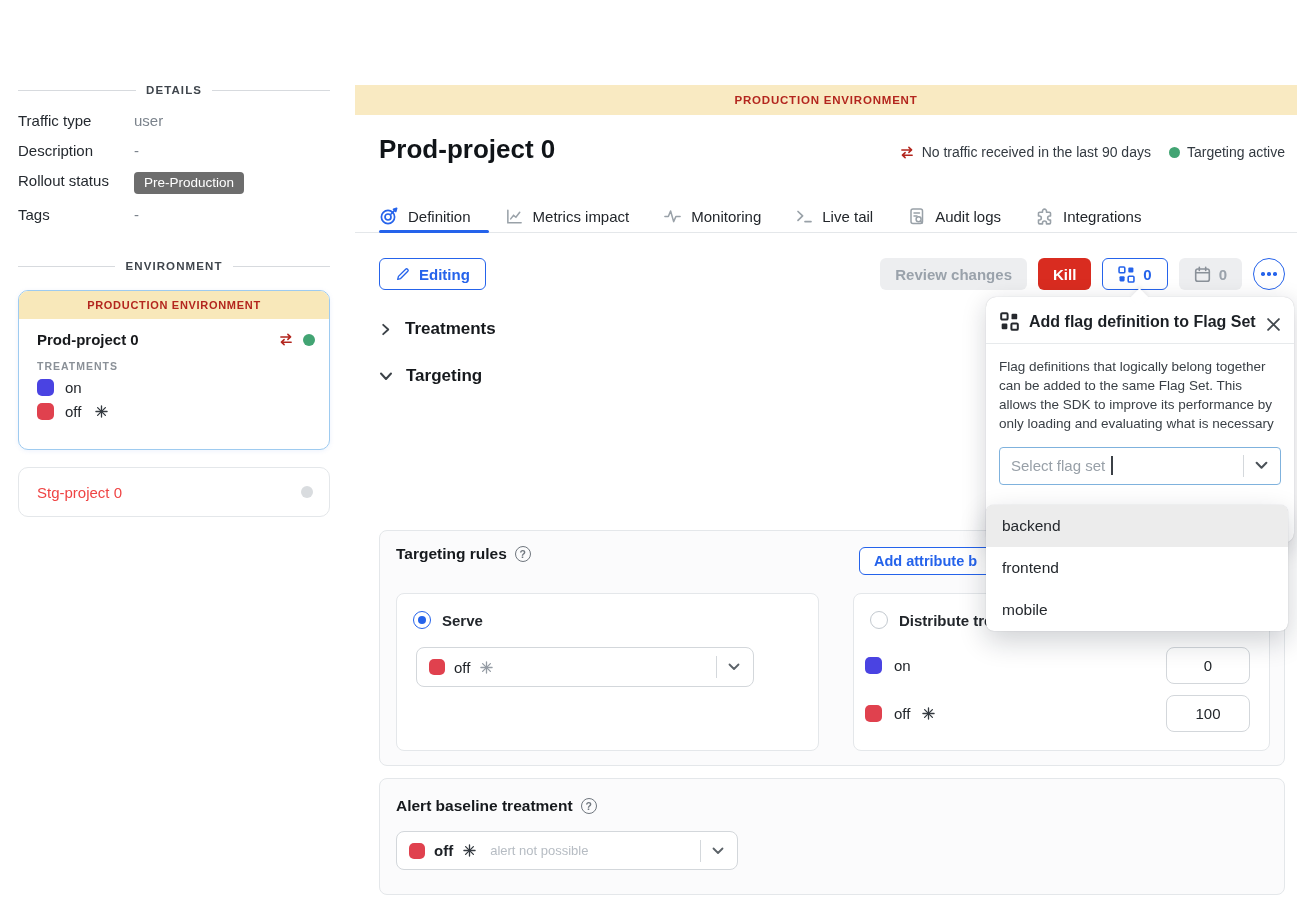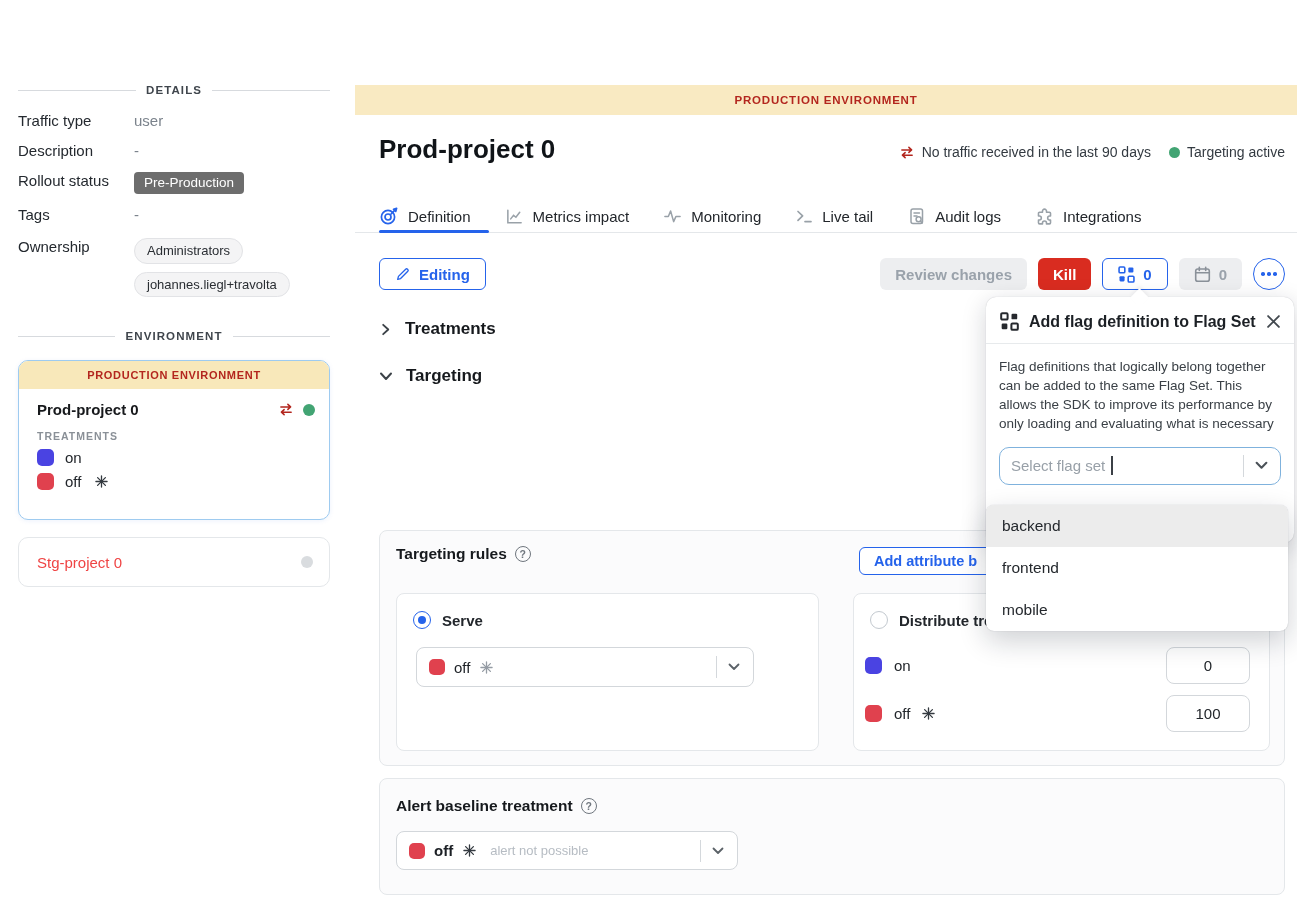--- a/index.html
+++ b/index.html
@@ -107,26 +107,26 @@
 
   #card-alert{top:778px;height:117px}
   #card-alert .card-head{top:18px}
   #alert-select{position:absolute;left:16px;top:52px;width:342px;height:39px;font-size:15px;font-weight:600}
 
   
   .popup{position:absolute;left:986px;top:297px;width:308px;height:246px;background:#fff;border-radius:10px;
     box-shadow:0 6px 24px rgba(16,24,40,.18),0 0 1px rgba(16,24,40,.25);z-index:40}
   .popup::before{content:"";position:absolute;left:147px;top:-6px;width:13px;height:13px;background:#fff;
     transform:rotate(45deg);box-shadow:-2px -2px 4px rgba(16,24,40,.05)}
-  .popup-head{display:flex;align-items:center;gap:10px;padding:15px 14px 12px 14px;border-bottom:1px solid #e7eaec;
+  .popup-head{display:flex;align-items:flex-end;gap:10px;padding:15px 14px 12px 14px;border-bottom:1px solid #e7eaec;
     font-size:16px;font-weight:700;color:#1c2025}
   .popup-close{margin-left:auto;cursor:pointer;display:flex}
   .popup-body{padding:13px 13px 0 13px}
   .popup-desc{font-size:13.5px;line-height:1.42;color:#3a4046}
-  .flag-select{margin-top:13px;height:38px;border:1.5px solid #7fb2dd;border-radius:10px;display:flex;align-items:center;
+  .flag-select{margin-top:13px;height:38px;border:1.5px solid #7fb2dd;border-radius:4px;display:flex;align-items:center;
     padding-left:11px;background:#fff}
   .flag-select .ph{font-size:15px;color:#98a0a8}
   .caret-bar{width:1.5px;height:19px;background:#3b4046;margin-left:6px}
   .flag-select .tail{margin-left:auto;display:flex;align-items:center;gap:11px;padding-right:12px;align-self:stretch}
 
   .menu{position:absolute;left:986px;top:505px;width:302px;background:#fff;border-radius:8px;overflow:hidden;
     box-shadow:0 10px 28px rgba(16,24,40,.2),0 0 1px rgba(16,24,40,.3);z-index:50}
   .opt{height:42px;display:flex;align-items:center;padding:0 16px;font-size:15.5px;color:#24282d;cursor:pointer}
   .opt.hl{background:#ececec}
 
@@ -154,27 +154,20 @@
         <span class="dlabel">Description</span>
         <span class="dval">-</span>
       </div>
       <div class="drow" style="margin-bottom:12px">
         <span class="dlabel">Rollout status</span>
         <span class="badge">Pre-Production</span>
       </div>
       <div class="drow" style="margin-bottom:11px">
         <span class="dlabel">Tags</span>
         <span class="dval">-</span>
-      </div>
-      <div class="drow">
-        <span class="dlabel">Ownership</span>
-        <span>
-          <span class="pill" style="display:table">Administrators</span>
-          <span class="pill" style="display:table">johannes.liegl+travolta</span>
-        </span>
       </div>
     </div>
 
     <div class="sec-head env-head">
       <span class="ln"></span>
       <span class="tx">ENVIRONMENT</span>
       <span class="ln"></span>
     </div>
 
     <div class="env-card selected">

